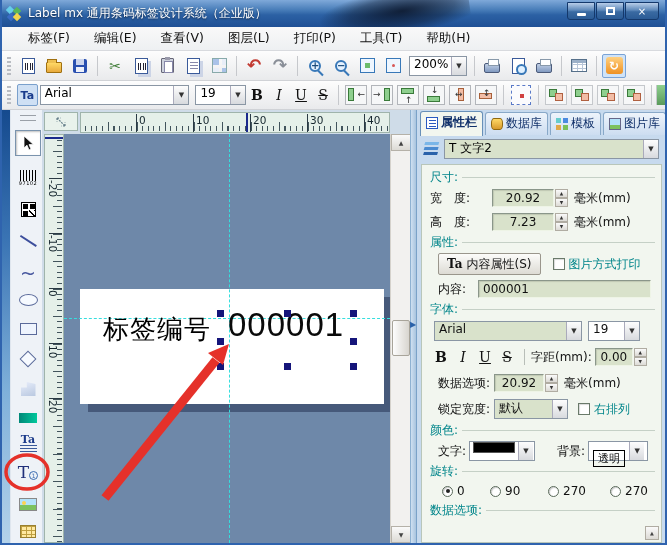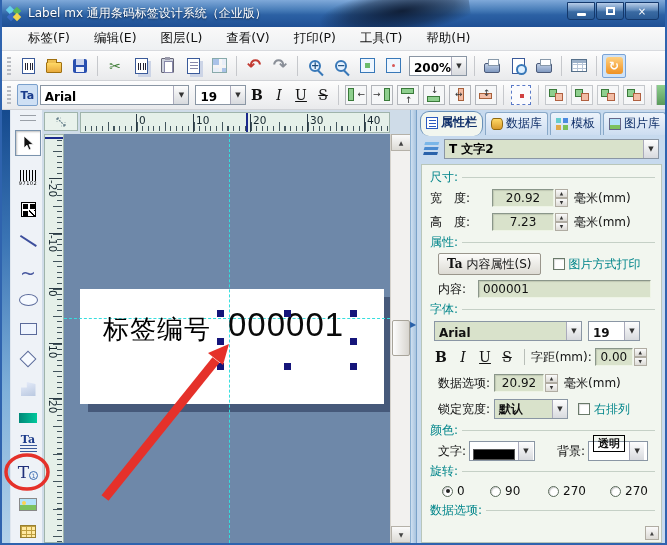--- a/index.html
+++ b/index.html
@@ -68,21 +68,21 @@
   .mag { width:12px; height:12px; border:2px solid #3878b8; border-radius:50%; background:#e6f2ff; position:relative; font-size:10px; line-height:8px; text-align:center; color:#1a4a7a; font-weight:bold; }
   .mag::after { content:""; position:absolute; right:-5px; bottom:-4px; width:7px; height:2px; background:#3878b8; transform:rotate(45deg); }
   .fit { width:15px; height:15px; border:1px solid #3878b8; background:#eef6ff; position:relative; }
   .fit::before { content:""; position:absolute; inset:4px; background:#6cbc6c; }
   .fit.alt::before { background:#d85858; inset:5px; border-radius:50%; }
   .printer { width:16px; height:10px; background:linear-gradient(#c2d0e6,#8099c0); border:1px solid #4a5a7a; border-radius:2px; position:relative; margin-top:4px; }
   .printer::before { content:""; position:absolute; top:-5px; left:3px; width:9px; height:5px; background:#fff; border:1px solid #8899aa; }
   .tblico { width:16px; height:13px; border:1px solid #56708a; background:#fff; background-image:linear-gradient(#9cb0c8,#9cb0c8),linear-gradient(#b9c6d8 1px,transparent 1px),linear-gradient(90deg,#b9c6d8 1px,transparent 1px); background-size:100% 3px,100% 4px,5px 100%; background-repeat:no-repeat,repeat,repeat; }
   .opt { width:17px; height:17px; border-radius:3px; background:linear-gradient(#ffd080,#ef9122); color:#fff; font-size:12px; font-weight:bold; display:flex; align-items:center; justify-content:center; }
 
-  .combo { display:flex; align-items:flex-end; border:1px solid #8a96a4; background:#fff; height:20px;font-weight:bold; }
+  .combo { display:flex; align-items:flex-start; border:1px solid #8a96a4; background:#fff; height:20px; }
   .combo .val { flex:1; font-size:12px; padding:0 4px; white-space:nowrap; overflow:hidden; }
   .combo .dd { width:15px; height:100%; background:linear-gradient(#fdfdfd,#d8dade); border-left:1px solid #aab; font-size:7px; color:#333; display:flex; align-items:center; justify-content:center; flex:none; }
   .zoomcombo { width:58px; margin:0 3px; }
 
   .tabtn { width:22px; height:22px; border:1px solid #7aa0cc; background:#cfe0f4; border-radius:2px; display:flex; align-items:center; justify-content:center; font-size:11px; color:#1a3c8c; font-weight:bold; margin:0 2px; }
   .fontcombo { width:160px; }
   .sizecombo { width:54px; margin-left:6px; }
   .stbtn { width:22px; height:22px; display:flex; align-items:center; justify-content:center; font-family:"DejaVu Serif","Liberation Serif",serif; font-size:14px; color:#111; flex:none; }
   .stbtn.b { font-weight:bold; } .stbtn.i { font-style:italic; } .stbtn.u { text-decoration:underline; } .stbtn.s { text-decoration:line-through; }
 
@@ -168,21 +168,21 @@
   .splitter .spl { position:absolute; left:-1px; top:210px; font-size:8px; color:#2a62aa; }
 
   .anno { position:absolute; left:0; top:0; width:663px; height:433px; pointer-events:none; z-index:50; }
 
   
   .rpanel { position:absolute; left:414px; top:0; width:249px; height:100%; background:#c7daee; border-left:1px solid #7ba2c8; }
   .tabs { display:flex; align-items:flex-end; height:25px; padding:2px 2px 0 3px; gap:2px; }
   .tab { display:flex; align-items:center; gap:3px; font-size:12px; color:#10306a; padding:2px 5px 3px;
     border:1px solid #88a8c8; border-bottom:none; border-radius:3px 3px 0 0;
     background:linear-gradient(#eef4fb,#cdddf0); white-space:nowrap; }
-  .tab.active { background:#f2f6ef; font-weight:bold; border-color:#6890b8; padding-bottom:5px; margin-bottom:-1px;border-radius:9px; }
+  .tab.active { background:#f2f6ef; font-weight:bold; border-color:#6890b8; padding-bottom:5px; margin-bottom:-1px; }
   .ticon { width:12px; height:12px; flex:none; }
   .ti-prop { background:#fff; border:1px solid #2a5ac0; background-image:repeating-linear-gradient(180deg,#2a5ac0 0 1px,transparent 1px 3px); background-size:7px 100%; background-repeat:no-repeat; background-position:2px 2px; }
   .ti-db { background:linear-gradient(#ffd966,#d89a2c); border:1px solid #906810; border-radius:3px/5px; }
   .ti-tpl { background:linear-gradient(#6cc,#6cc) 0 0/5px 5px no-repeat,linear-gradient(#4a8ae0,#4a8ae0) 7px 0/5px 5px no-repeat,linear-gradient(#e0a84a,#e0a84a) 0 7px/5px 5px no-repeat,linear-gradient(#7ac05a,#7ac05a) 7px 7px/5px 5px no-repeat; }
   .ti-img { background:linear-gradient(180deg,#b3e2fa 0 55%,#7cc25e 55%); border:1px solid #668; }
   .selrow { display:flex; align-items:center; gap:5px; padding:4px 6px 3px; }
   .layers { width:16px; height:14px; background:
     linear-gradient(#7ab6e8,#7ab6e8) 0 0/14px 3px,
     linear-gradient(#4a8ad0,#4a8ad0) 1px 5px/14px 3px,
     linear-gradient(#2a62aa,#2a62aa) 2px 10px/14px 3px; background-repeat:no-repeat; transform:skewX(-18deg); }
@@ -244,22 +244,22 @@
         </div>
       <div class="wc close">
           <span>×</span>
         </div>
     </div>
   </div>
 
   <div class="menubar">
     <span class="menu-item">标签(F)</span>
     <span class="menu-item">编辑(E)</span>
+    <span class="menu-item">查看(V)</span>
     <span class="menu-item">图层(L)</span>
-    <span class="menu-item">查看(V)</span>
     <span class="menu-item">打印(P)</span>
     <span class="menu-item">工具(T)</span>
     <span class="menu-item">帮助(H)</span>
   </div>
 
   <div class="tbar tbar1">
     <span class="grip"></span>
     <span class="tb">
         <span class="doc bars"></span>
       </span>

